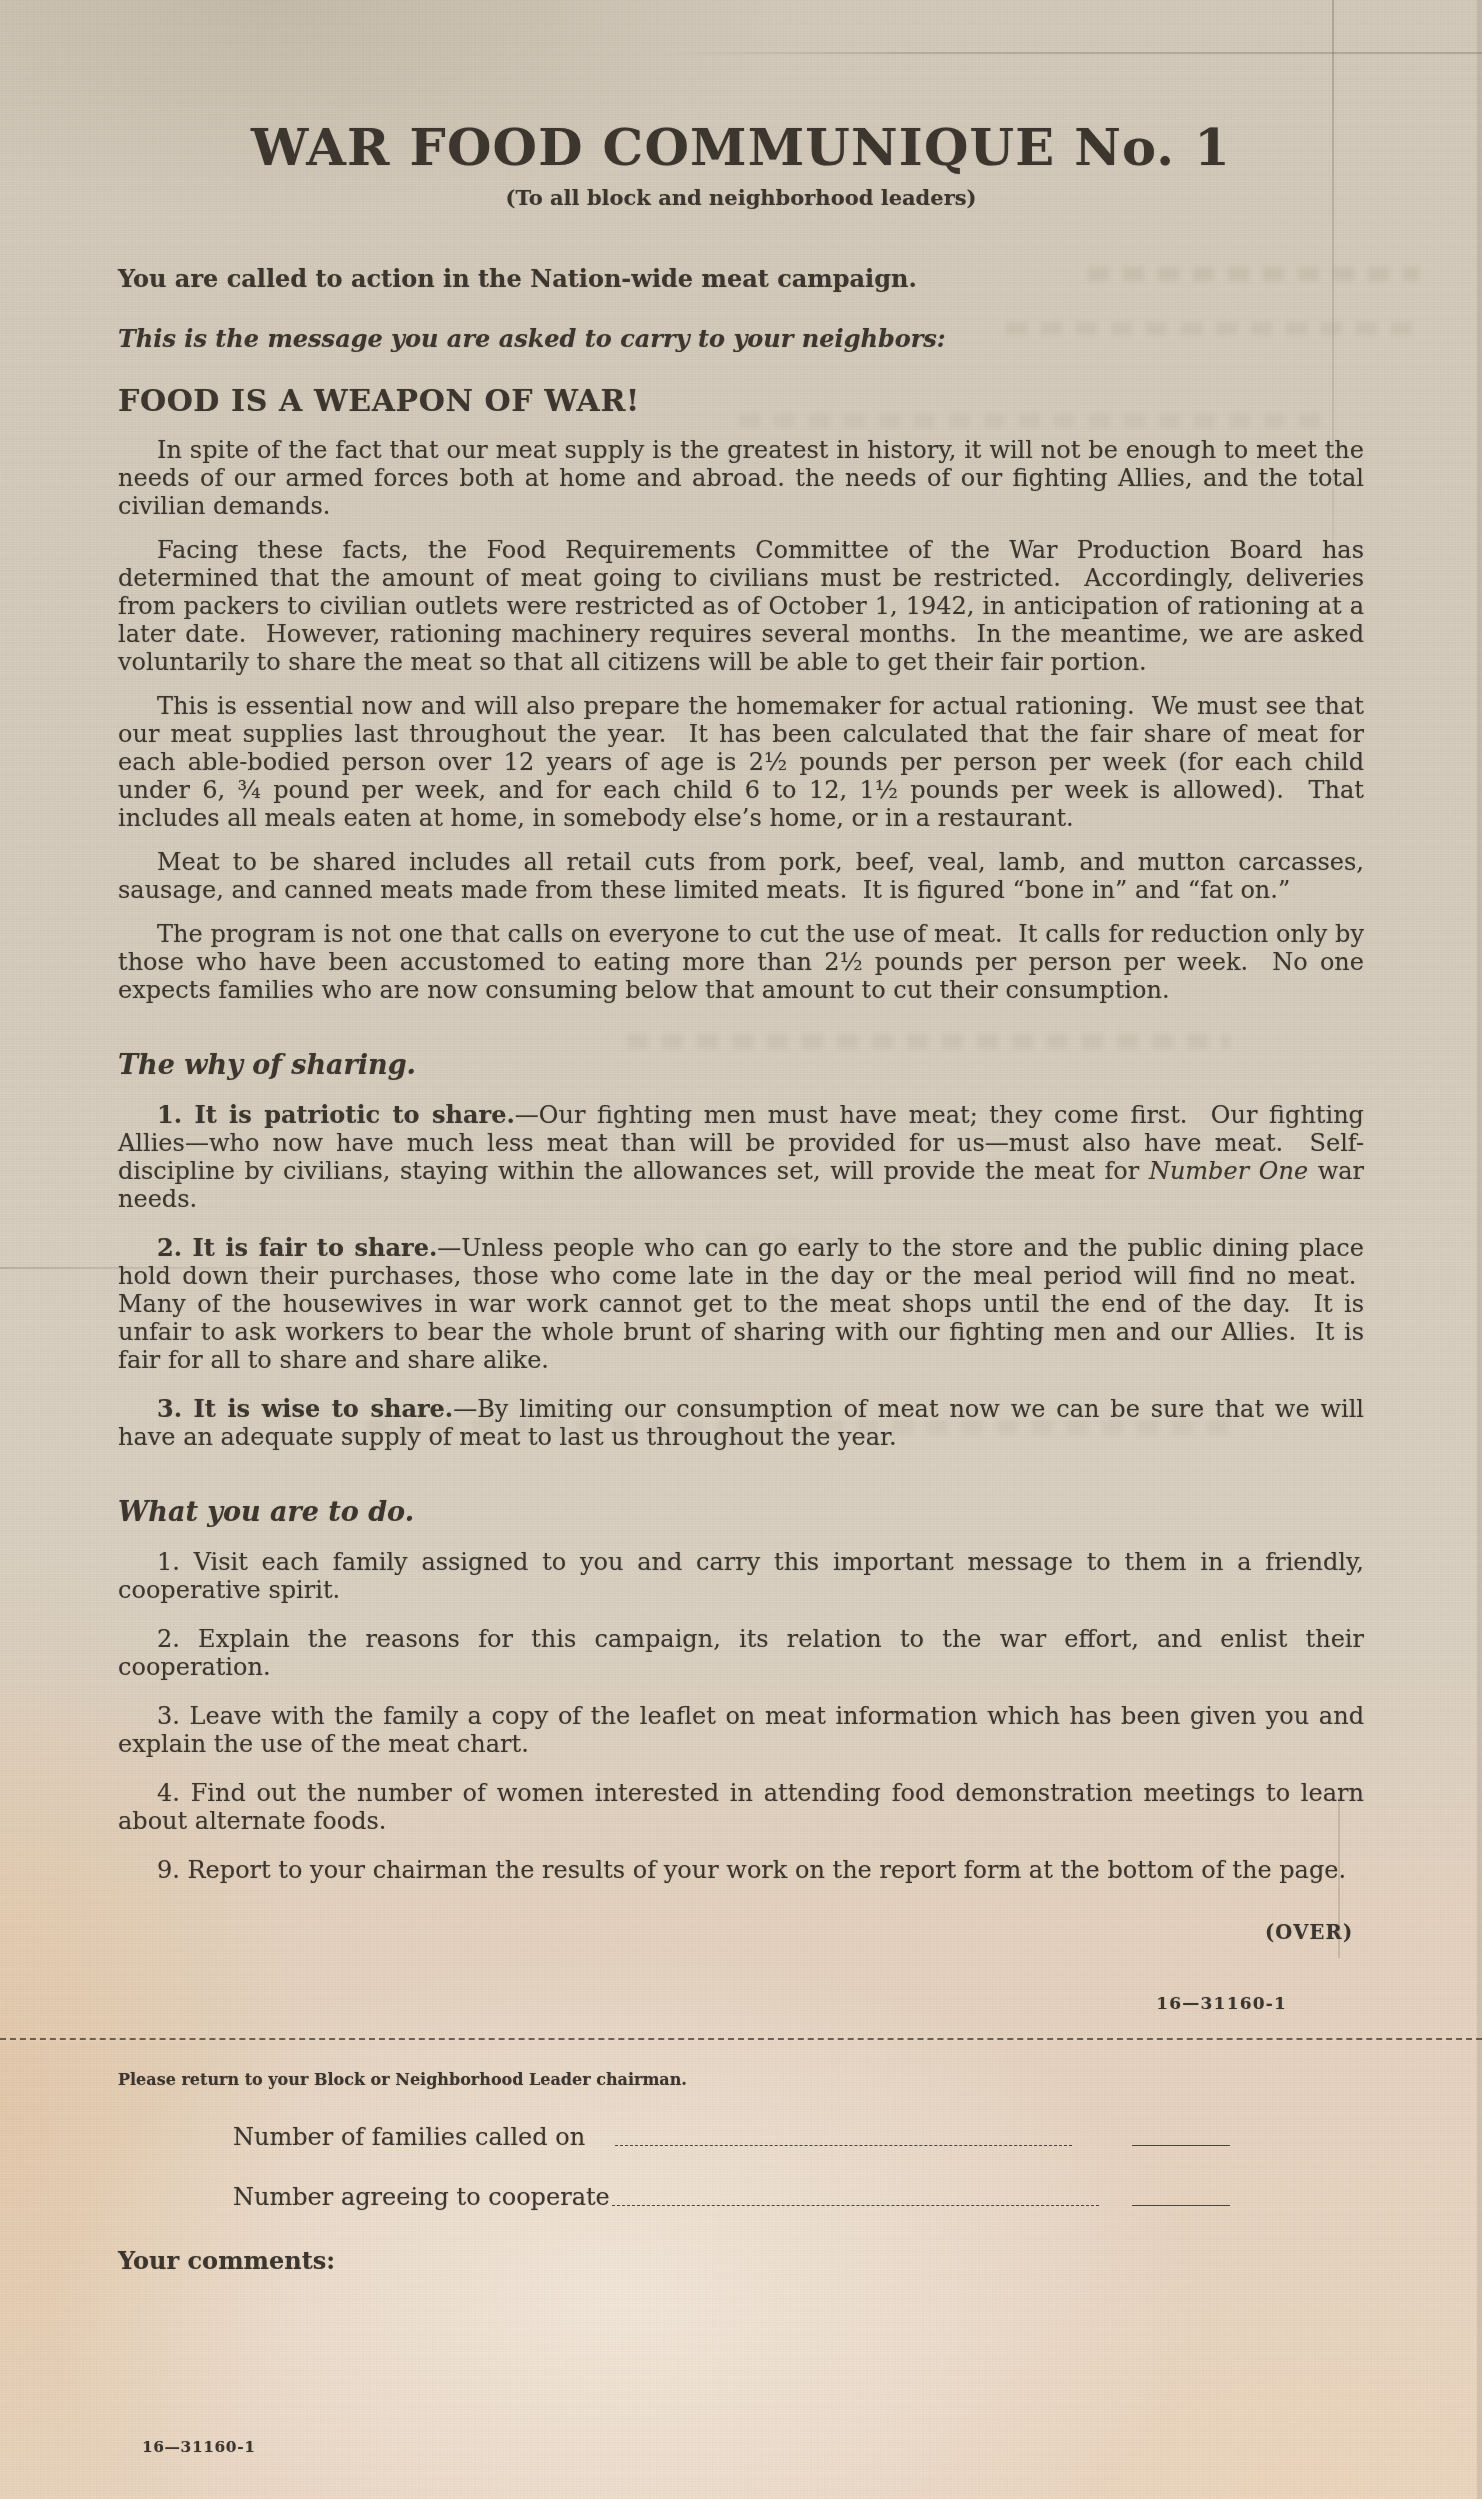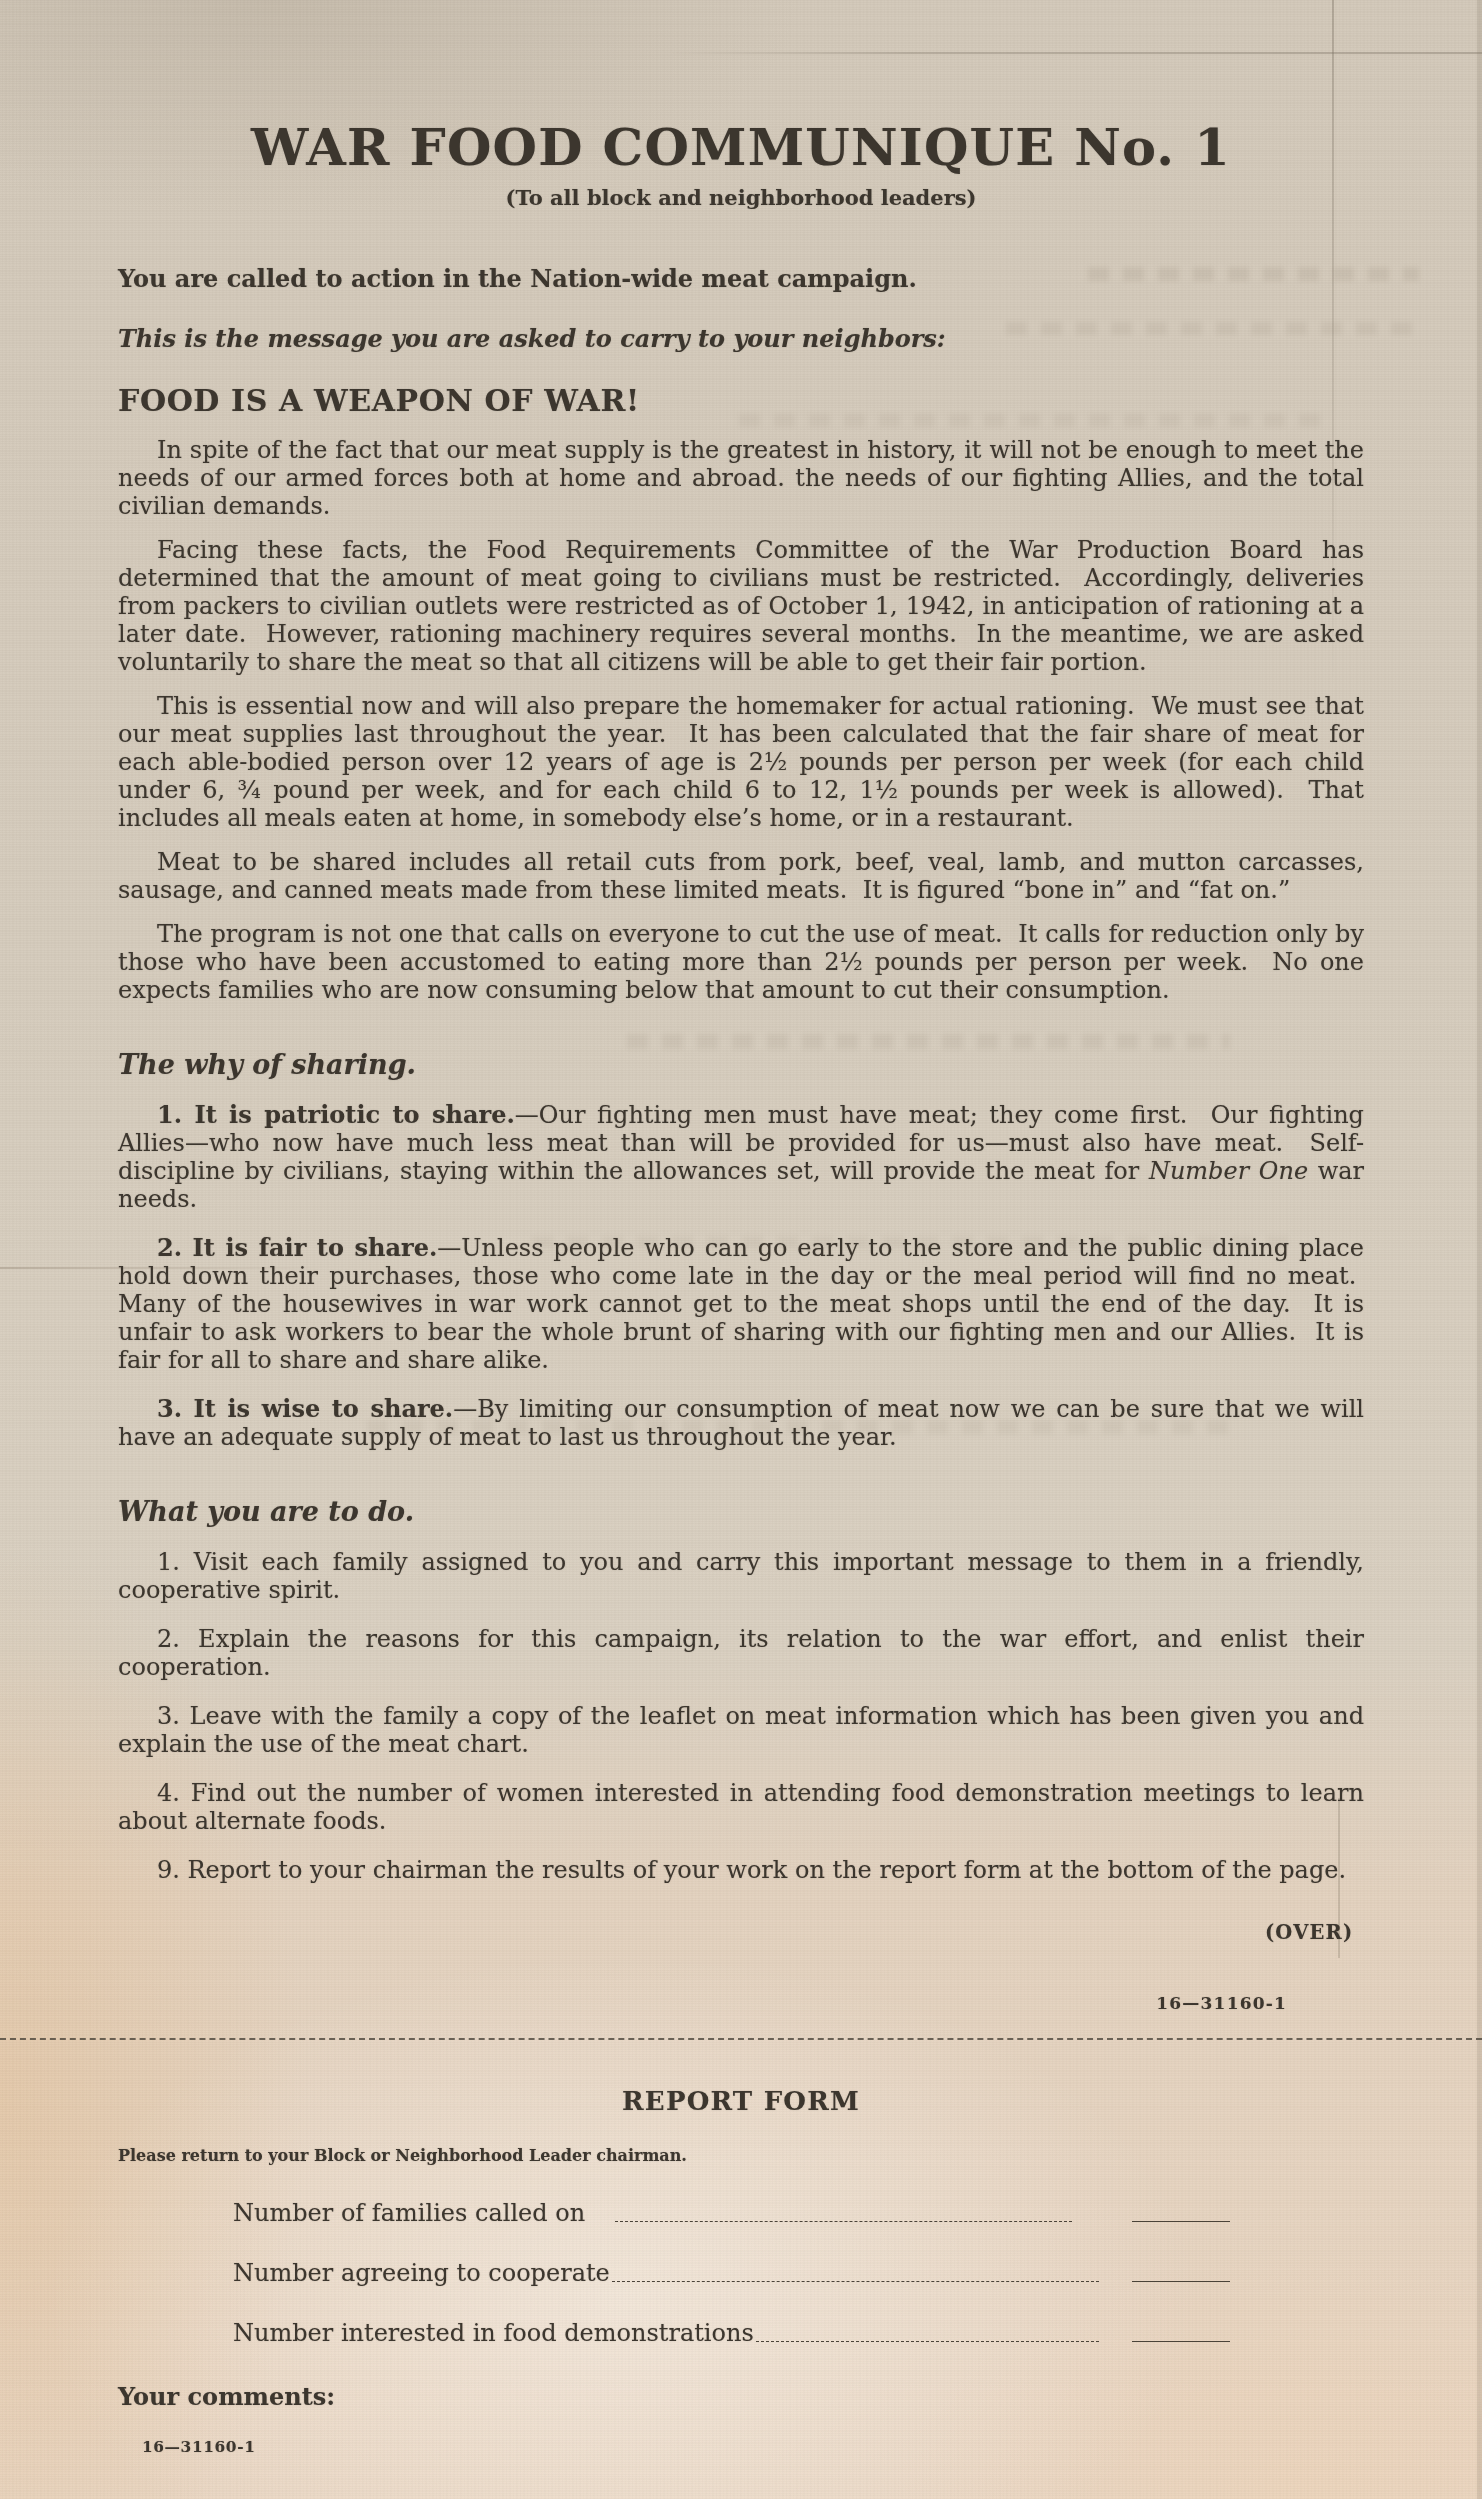--- a/index.html
+++ b/index.html
@@ -104,35 +104,29 @@
     <p class="body point">2. Explain the reasons for this campaign, its relation to the war effort, and enlist their cooperation.</p>
     <p class="body point">3. Leave with the family a copy of the leaflet on meat information which has been given you and explain the use of the meat chart.</p>
     <p class="body point">4. Find out the number of women interested in attending food demonstration meetings to learn about alternate foods.</p>
     <p class="body point">9. Report to your chairman the results of your work on the report form at the bottom of the page.</p>
 
     <div class="over">(OVER)</div>
     <div class="formnum-top">16—31160-1</div>
 
     <div class="perforation"></div>
 
-    <div class="report-heading">REPORT FORM</div>
     <div class="return-note">Please return to your Block or Neighborhood Leader chairman.</div>
 
     <div class="frow firstrow">
       <span class="flabel">Number of families called on</span>
       <span class="dotline"></span>
       <span class="shortline"></span>
     </div>
     <div class="frow">
       <span class="flabel">Number agreeing to cooperate</span>
-      <span class="dotline"></span>
-      <span class="shortline"></span>
-    </div>
-    <div class="frow">
-      <span class="flabel">Number interested in food demonstrations</span>
       <span class="dotline"></span>
       <span class="shortline"></span>
     </div>
 
     <div class="comments-label">Your comments:</div>
 
   </div>
 
   <div class="formnum-bottom ink">16—31160-1</div>
 </div>

